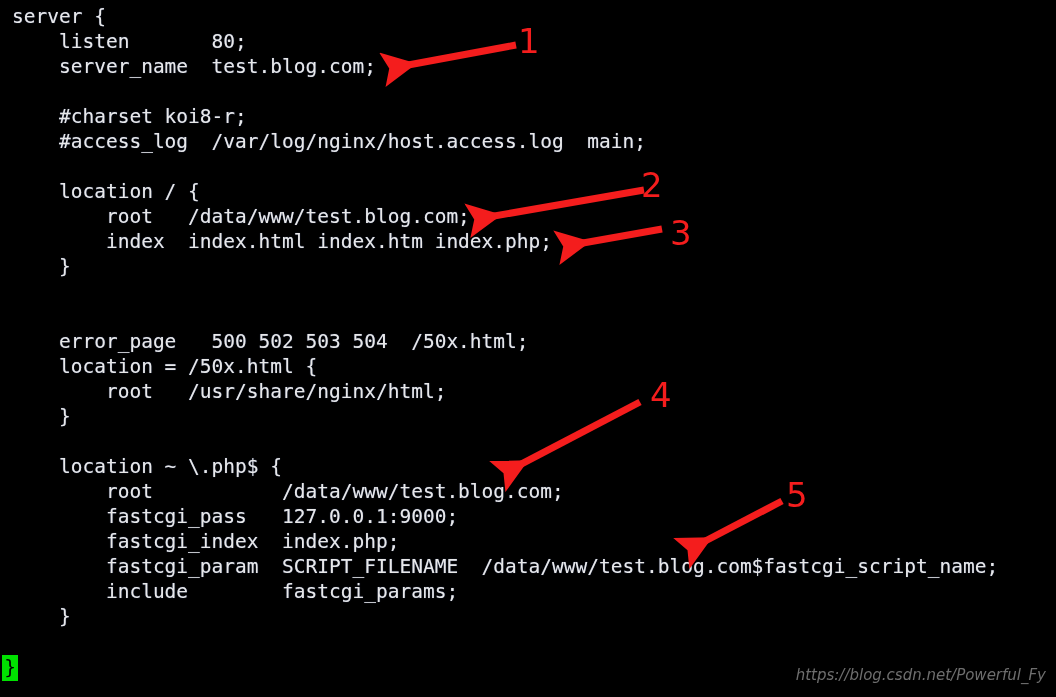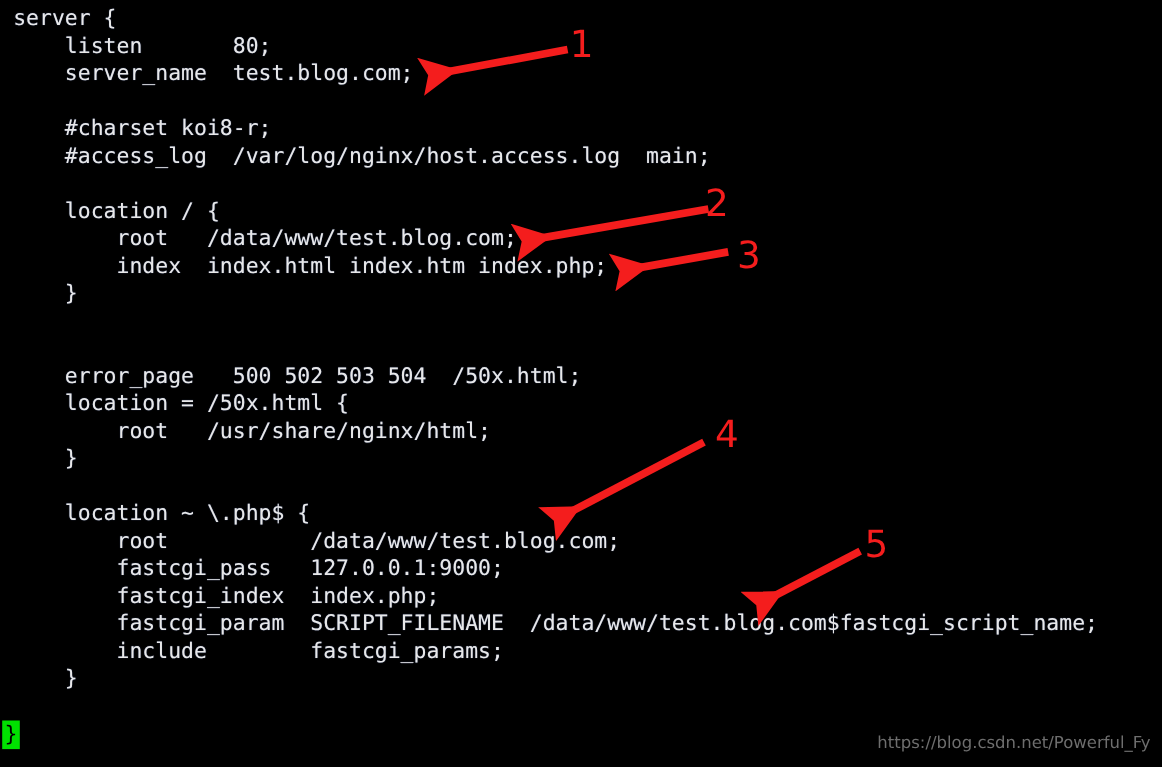--- a/index.html
+++ b/index.html
@@ -73,20 +73,21 @@
 
   #watermark {
     position: absolute;
     right: 10px;
     top: 666px;
     color: #6e6e6e;
     font-family: "DejaVu Sans", "Liberation Sans", sans-serif;
     font-size: 15px;
     line-height: 18px;
     white-space: pre;
+    font-style: italic;
   }
 </style>
 </head>
 <body>
 
 <div id="screen" style="background: rgb(0, 0, 0);">
 
   <pre id="code" style="color: rgb(232, 232, 232);"><span class="line">server {</span><span class="line">    listen       80;</span><span class="line">    server_name  test.blog.com;</span><span class="line">&nbsp;</span><span class="line">    #charset koi8-r;</span><span class="line">    #access_log  /var/log/nginx/host.access.log  main;</span><span class="line">&nbsp;</span><span class="line">    location / {</span><span class="line">        root   /data/www/test.blog.com;</span><span class="line">        index  index.html index.htm index.php;</span><span class="line">    }</span><span class="line">&nbsp;</span><span class="line">&nbsp;</span><span class="line">    error_page   500 502 503 504  /50x.html;</span><span class="line">    location = /50x.html {</span><span class="line">        root   /usr/share/nginx/html;</span><span class="line">    }</span><span class="line">&nbsp;</span><span class="line">    location ~ \.php$ {</span><span class="line">        root           /data/www/test.blog.com;</span><span class="line">        fastcgi_pass   127.0.0.1:9000;</span><span class="line">        fastcgi_index  index.php;</span><span class="line">        fastcgi_param  SCRIPT_FILENAME  /data/www/test.blog.com$fastcgi_script_name;</span><span class="line">        include        fastcgi_params;</span><span class="line">    }</span></pre>
 
   <svg class="annotation-layer" width="1056" height="697" viewBox="0 0 1056 697">

